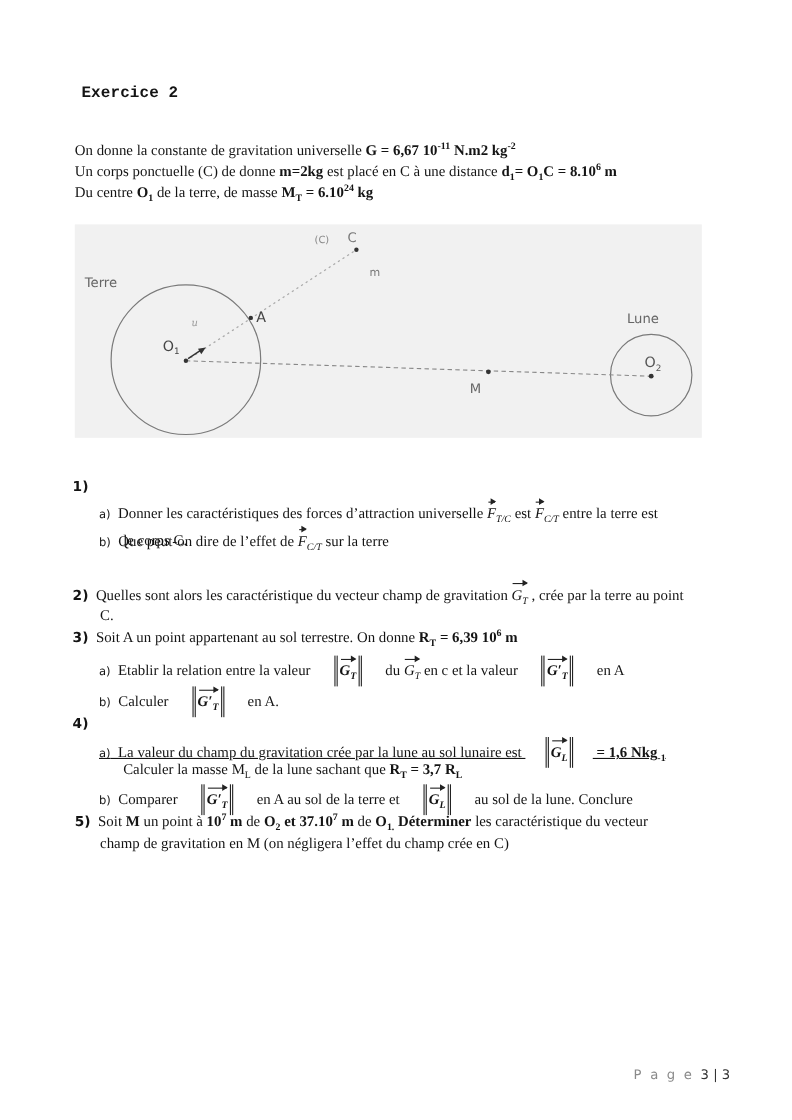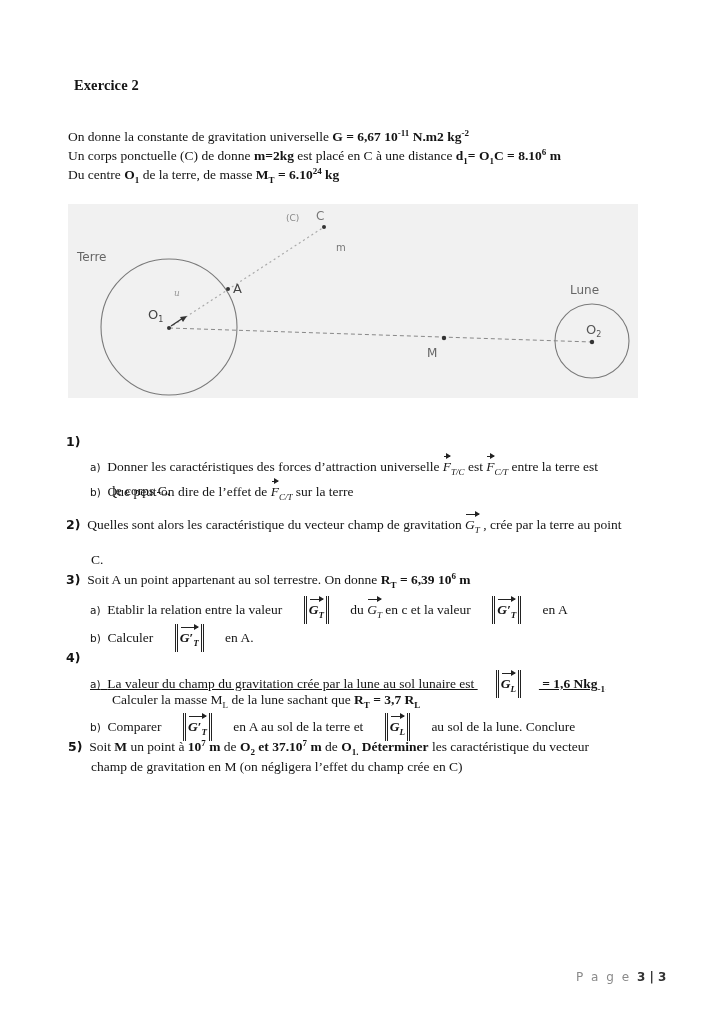--- a/index.html
+++ b/index.html
@@ -1,34 +1,34 @@
 <!DOCTYPE html>
 <html><head>
 <meta charset="utf-8">
 <style>
   html, body { margin:0; padding:0; background:#ffffff; }
   body { width:720px; height:1018px; position:relative; overflow:hidden;
          font-family:"Liberation Serif", serif; color:#141414; }
   .abs { position:absolute; }
-  .title { left:74px; top:77px; font-family:Liberation Serif, serif; font-weight:bold; font-size:14.5px; letter-spacing:0.1px; }
+  .title { left:74px; top:77px; font-family:Liberation Mono, monospace; font-weight:bold; font-size:14.5px; letter-spacing:0.1px; }
   .intro { left:68px; font-size:13.5px; line-height:18px; white-space:nowrap; }
   .b { font-weight:bold; }
   sup, sub { font-size:9px; line-height:0; }
   .fig { left:68px; top:204px; width:570px; height:194px; background:#f1f1f1; }
   .fig svg { width:100%; height:100%; display:block; }
   .q { font-size:13.5px; line-height:18px; white-space:nowrap; }
   .qn { font-family:"DejaVu Sans", sans-serif; font-weight:bold; font-size:12.5px; }
   .qs { font-family:"DejaVu Sans", sans-serif; font-size:10.5px; }
   .math { font-style:italic; }
   .vec { display:inline-block; position:relative; font-style:italic; }
   .vec::before { content:""; position:absolute; left:1px; right:1px; top:-2px; border-top:1px solid #222; }
   .vec::after { content:""; position:absolute; right:0; top:-5px; border-left:5px solid #222; border-top:3px solid transparent; border-bottom:3px solid transparent; }
   .norm { display:inline-block; border-left:1.5px double #222; border-right:1.5px double #222; padding:5px 2px; margin:0 18px; border-left-style:double; border-left-width:3px; border-right-width:3px; }
   .footer { left:576px; top:970px; font-family:"DejaVu Sans", sans-serif; font-size:12px; color:#8a8a8a; letter-spacing:2px; }
-  .footer .pg { color:#333; font-weight:bold; letter-spacing:0; }
+  .footer .pg { color:#333; font-weight:normal; letter-spacing:0; }
 </style>
 </head>
 <body>
 
 <div class="abs title">Exercice 2</div>
 
 <div class="abs intro" style="top:128px;">
   <span>On donne la constante de gravitation universelle </span><span class="b"><span>G = 6,67 10</span><sup>-11</sup><span> N.m2 kg</span><sup>-2</sup></span>
 </div>
 <div class="abs intro" style="top:147px;">
@@ -66,21 +66,21 @@
 
 <div class="abs q" style="left:66px; top:433px;"><span class="qn">1)</span></div>
 <div class="abs q" style="left:90px; top:458px;">
   <span class="qs">a)</span>&nbsp; <span>Donner les caractéristiques des forces d’attraction universelle </span><span class="math"><span class="vec">F</span><sub>T/C</sub></span><span> est </span><span class="math"><span class="vec">F</span><sub>C/T</sub></span><span> entre la terre est</span>
 </div>
 <div class="abs q" style="left:112px; top:482px;">le corps C.</div>
 <div class="abs q" style="left:90px; top:483px;">
   <span class="qs">b)</span>&nbsp; <span>Que peut-on dire de l’effet de </span><span class="math"><span class="vec">F</span><sub>C/T</sub></span><span> sur la terre</span>
 </div>
 
-<div class="abs q" style="left:66px; top:516px;">
+<div class="abs q" style="left:66px; top:532px;">
   <span class="qn">2)</span>&nbsp; <span>Quelles sont alors les caractéristique du vecteur champ de gravitation </span><span class="math"><span class="vec"><span>G</span><sub>T</sub></span></span><span> , crée par la terre au point</span>
 </div>
 <div class="abs q" style="left:91px; top:551px;">C.</div>
 
 <div class="abs q" style="left:66px; top:571px;">
   <span class="qn">3)</span>&nbsp; <span>Soit A un point appartenant au sol terrestre. On donne </span><span class="b"><span>R</span><sub>T</sub><span> = 6,39 10</span><sup>6</sup><span> m</span></span>
 </div>
 <div class="abs q" style="left:90px; top:596px;">
   <span class="qs">a)</span>&nbsp; <span>Etablir la relation entre la valeur </span><span class="norm"><span class="vec b"><span>G</span><sub>T</sub></span></span><span> du </span><span class="math"><span class="vec"><span>G</span><sub>T</sub></span></span><span> en c et la valeur </span><span class="norm"><span class="vec b"><span>G′</span><sub>T</sub></span></span><span> en A</span>
 </div>

